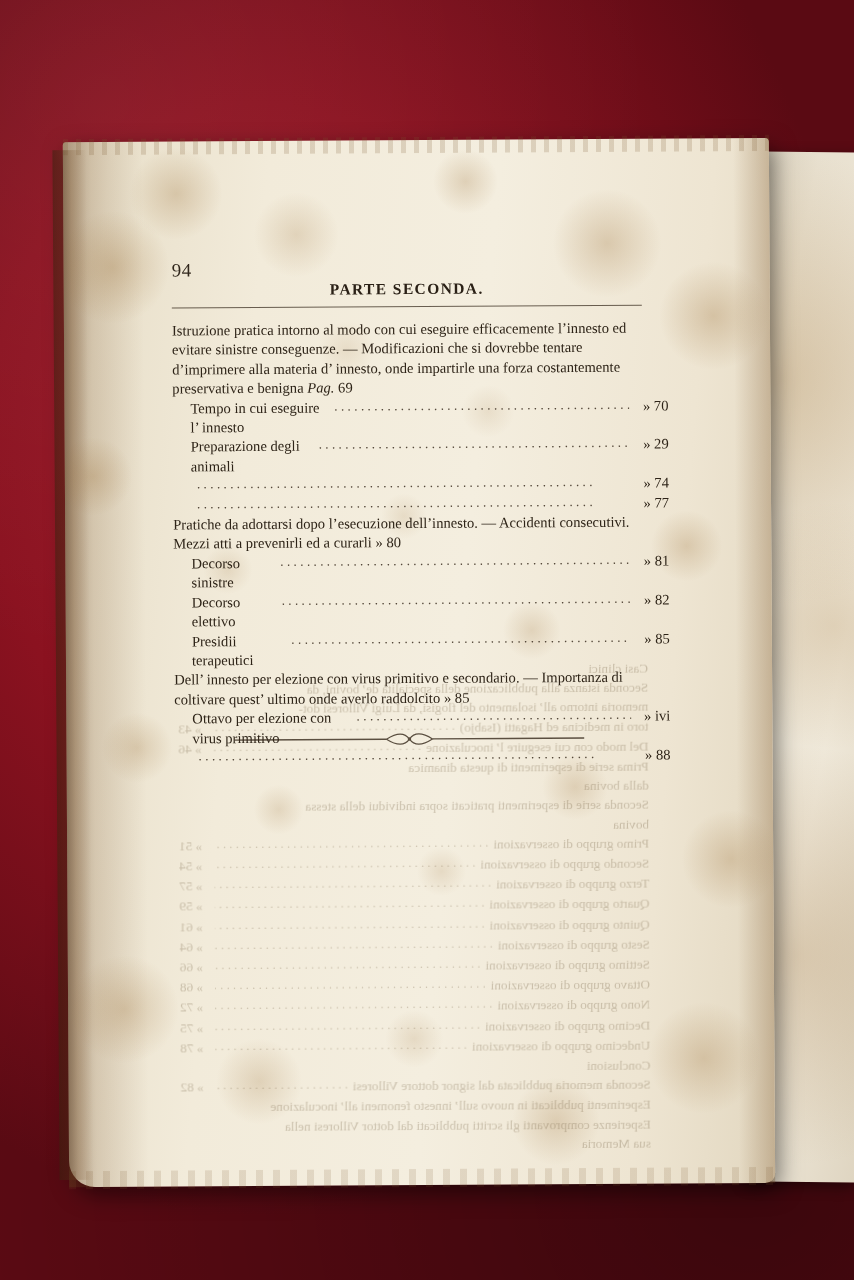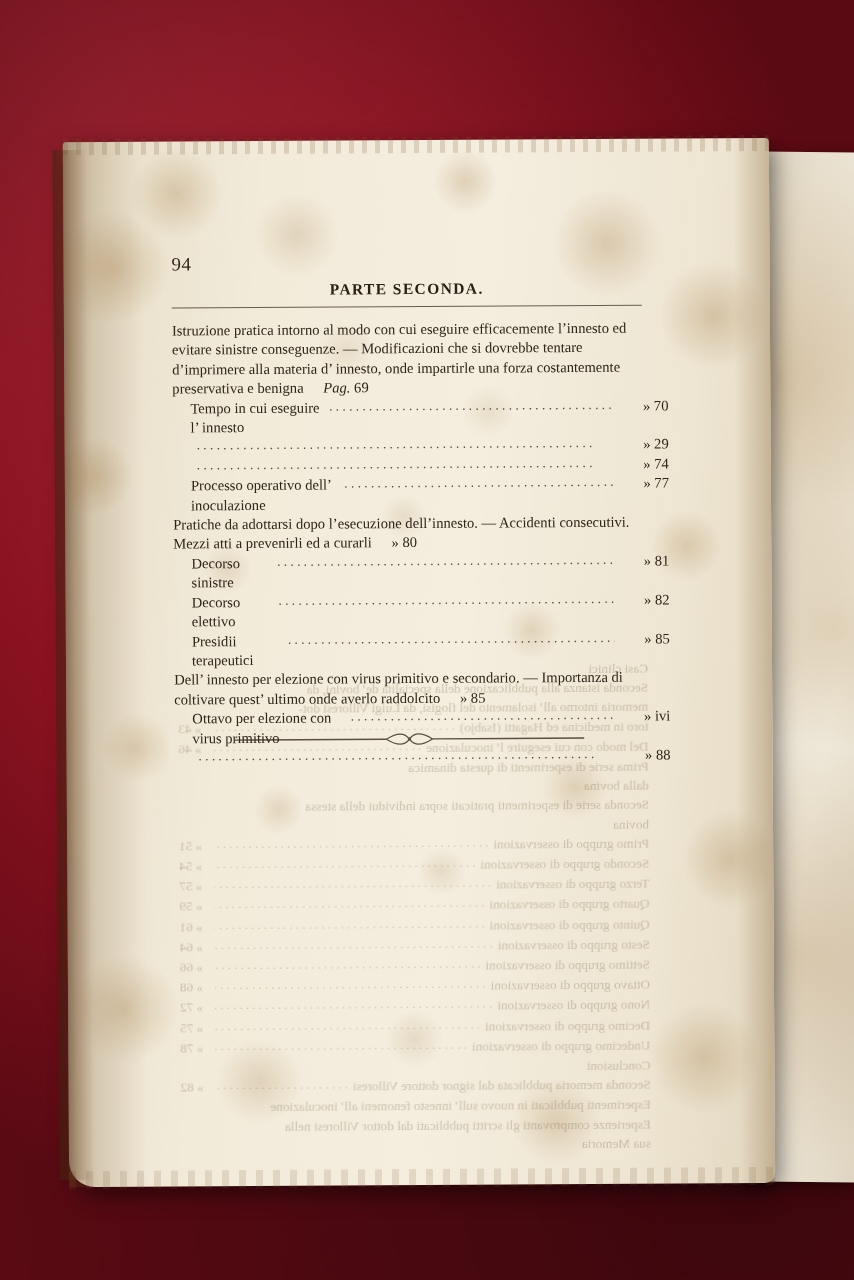--- a/index.html
+++ b/index.html
@@ -133,21 +133,21 @@
       radial-gradient(circle at 27% 90%, rgba(163,124,72,0.24) 0%, rgba(163,124,72,0) 4%),
       radial-gradient(circle at 49% 86%, rgba(163,124,72,0.18) 0%, rgba(163,124,72,0) 3%),
       radial-gradient(circle at 69% 94%, rgba(163,124,72,0.26) 0%, rgba(163,124,72,0) 4%),
       radial-gradient(circle at 90% 88%, rgba(163,124,72,0.30) 0%, rgba(163,124,72,0) 5%),
       radial-gradient(circle at 40% 20%, rgba(163,124,72,0.14) 0%, rgba(163,124,72,0) 3%),
       radial-gradient(circle at 60% 26%, rgba(163,124,72,0.14) 0%, rgba(163,124,72,0) 3%);
   }
   .folio {
     position: absolute;
     left: 108px;
-    top: 112px;
+    top: 118px;
     font-size: 19px;
     letter-spacing: .5px;
     color: #31271c;
   }
   .running-head {
     position: absolute;
     left: 108px;
     top: 140px;
     width: 470px;
     text-align: center;
@@ -191,21 +191,20 @@
     color: #3a2d1f;
     opacity: .85;
     transform: translateY(-2px);
     font-size: 13px;
   }
   .entry .pg {
     flex: 0 0 auto;
     min-width: 34px;
     text-align: right;
     white-space: nowrap;
-    margin-left: 16px;
   }
   .indent-1 { padding-left: 18px; }
   .hang {
     padding-left: 0;
     text-indent: 0;
   }
   .ital { font-style: italic; }
 
   
   .ornament {
@@ -270,29 +269,29 @@
   <div class="rule"></div>
 
   <div class="toc" id="toc">
       <div class=" entry block hang"><span>Istruzione pratica intorno al modo con cui eseguire efficacemente l’innesto ed evitare sinistre conseguenze. — Modificazioni che si dovrebbe tentare d’imprimere alla materia d’ innesto, onde impartirle una forza costantemente preservativa e benigna <span class="pg"><span class="ital">Pag. </span>69</span></span></div>
       <div class="indent-1 entry">
         <span class="txt">Tempo in cui eseguire l’ innesto</span>
         <span class="leaders">............................................................</span>
         <span class="pg">» 70</span>
       </div>
       <div class="indent-1 entry">
+        <span class="txt">Preparazione degli animali</span>
         <span class="leaders">............................................................</span>
         <span class="pg">» 29</span>
       </div>
       <div class="indent-1 entry">
         <span class="leaders">............................................................</span>
         <span class="pg">» 74</span>
       </div>
       <div class="indent-1 entry">
-        <span class="txt">Processo operativo dell’ inoculazione</span>
         <span class="leaders">............................................................</span>
         <span class="pg">» 77</span>
       </div>
       <div class=" entry block hang"><span>Pratiche da adottarsi dopo l’esecuzione dell’innesto. — Accidenti consecutivi. Mezzi atti a prevenirli ed a curarli <span class="pg"><span>» </span>80</span></span></div>
       <div class="indent-1 entry">
         <span class="txt">Decorso sinistre</span>
         <span class="leaders">............................................................</span>
         <span class="pg">» 81</span>
       </div>
       <div class="indent-1 entry">

